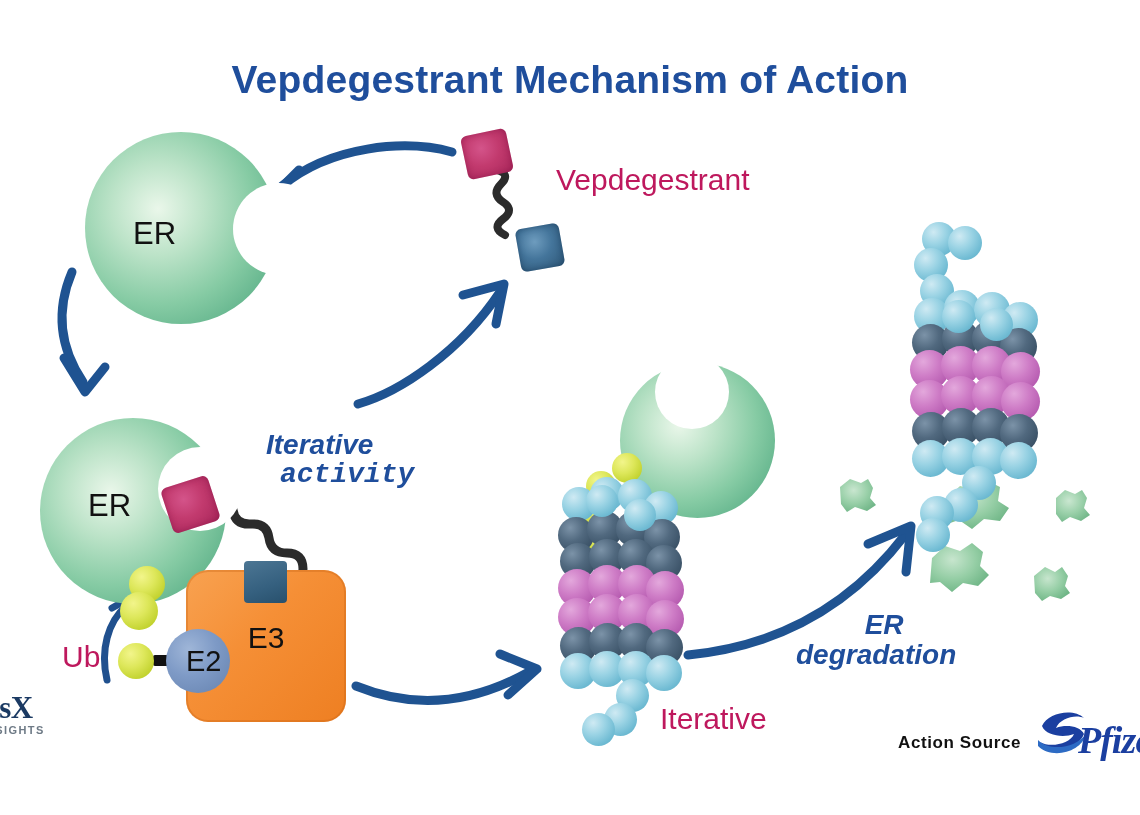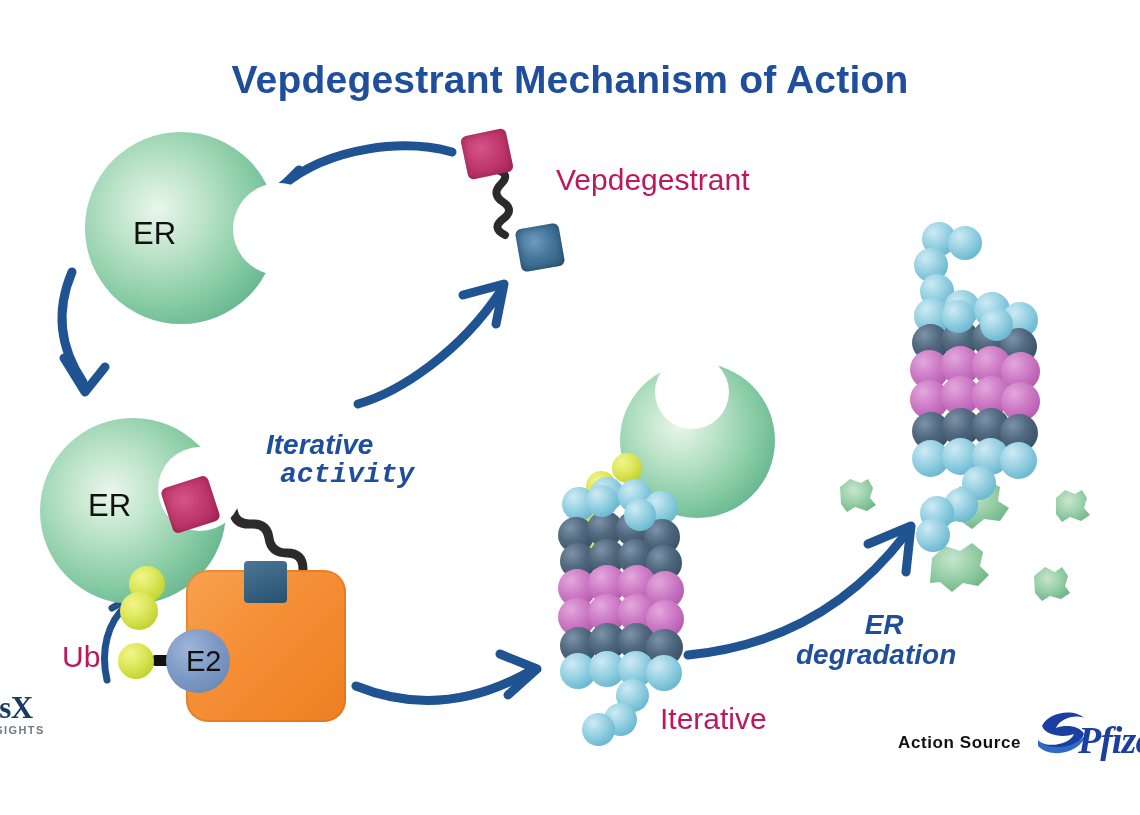--- a/index.html
+++ b/index.html
@@ -160,20 +160,21 @@
   </div>
 
   <div class="er" style="left:40px;top:418px;width:186px;height:186px;"></div>
   <div class="er-notch" style="left:158px;top:447px;width:84px;height:84px;"></div>
   <div class="er-txt" style="left:88px;top:488px;">ER</div>
 
   <div class="sq sq-pink" style="left:166px;top:481px;width:49px;height:47px;transform:rotate(-18deg);"></div>
 
   <div class="e3" style="left:186px;top:570px;width:160px;height:152px;">
     <div class="e3-txt" style="top:52px;">
+      <div>E3</div>
     </div>
   </div>
   <div class="e3-tab" style="left:244px;top:561px;width:43px;height:42px;"></div>
 
   <div class="e2" style="left:166px;top:629px;width:64px;height:64px;"></div>
   <div class="e2-txt" style="left:186px;top:645px;">E2</div>
 
   <div class="ub" style="left:118px;top:643px;width:36px;height:36px;"></div>
   <div class="ub" style="left:129px;top:566px;width:36px;height:36px;"></div>
   <div class="ub" style="left:120px;top:592px;width:38px;height:38px;"></div>

